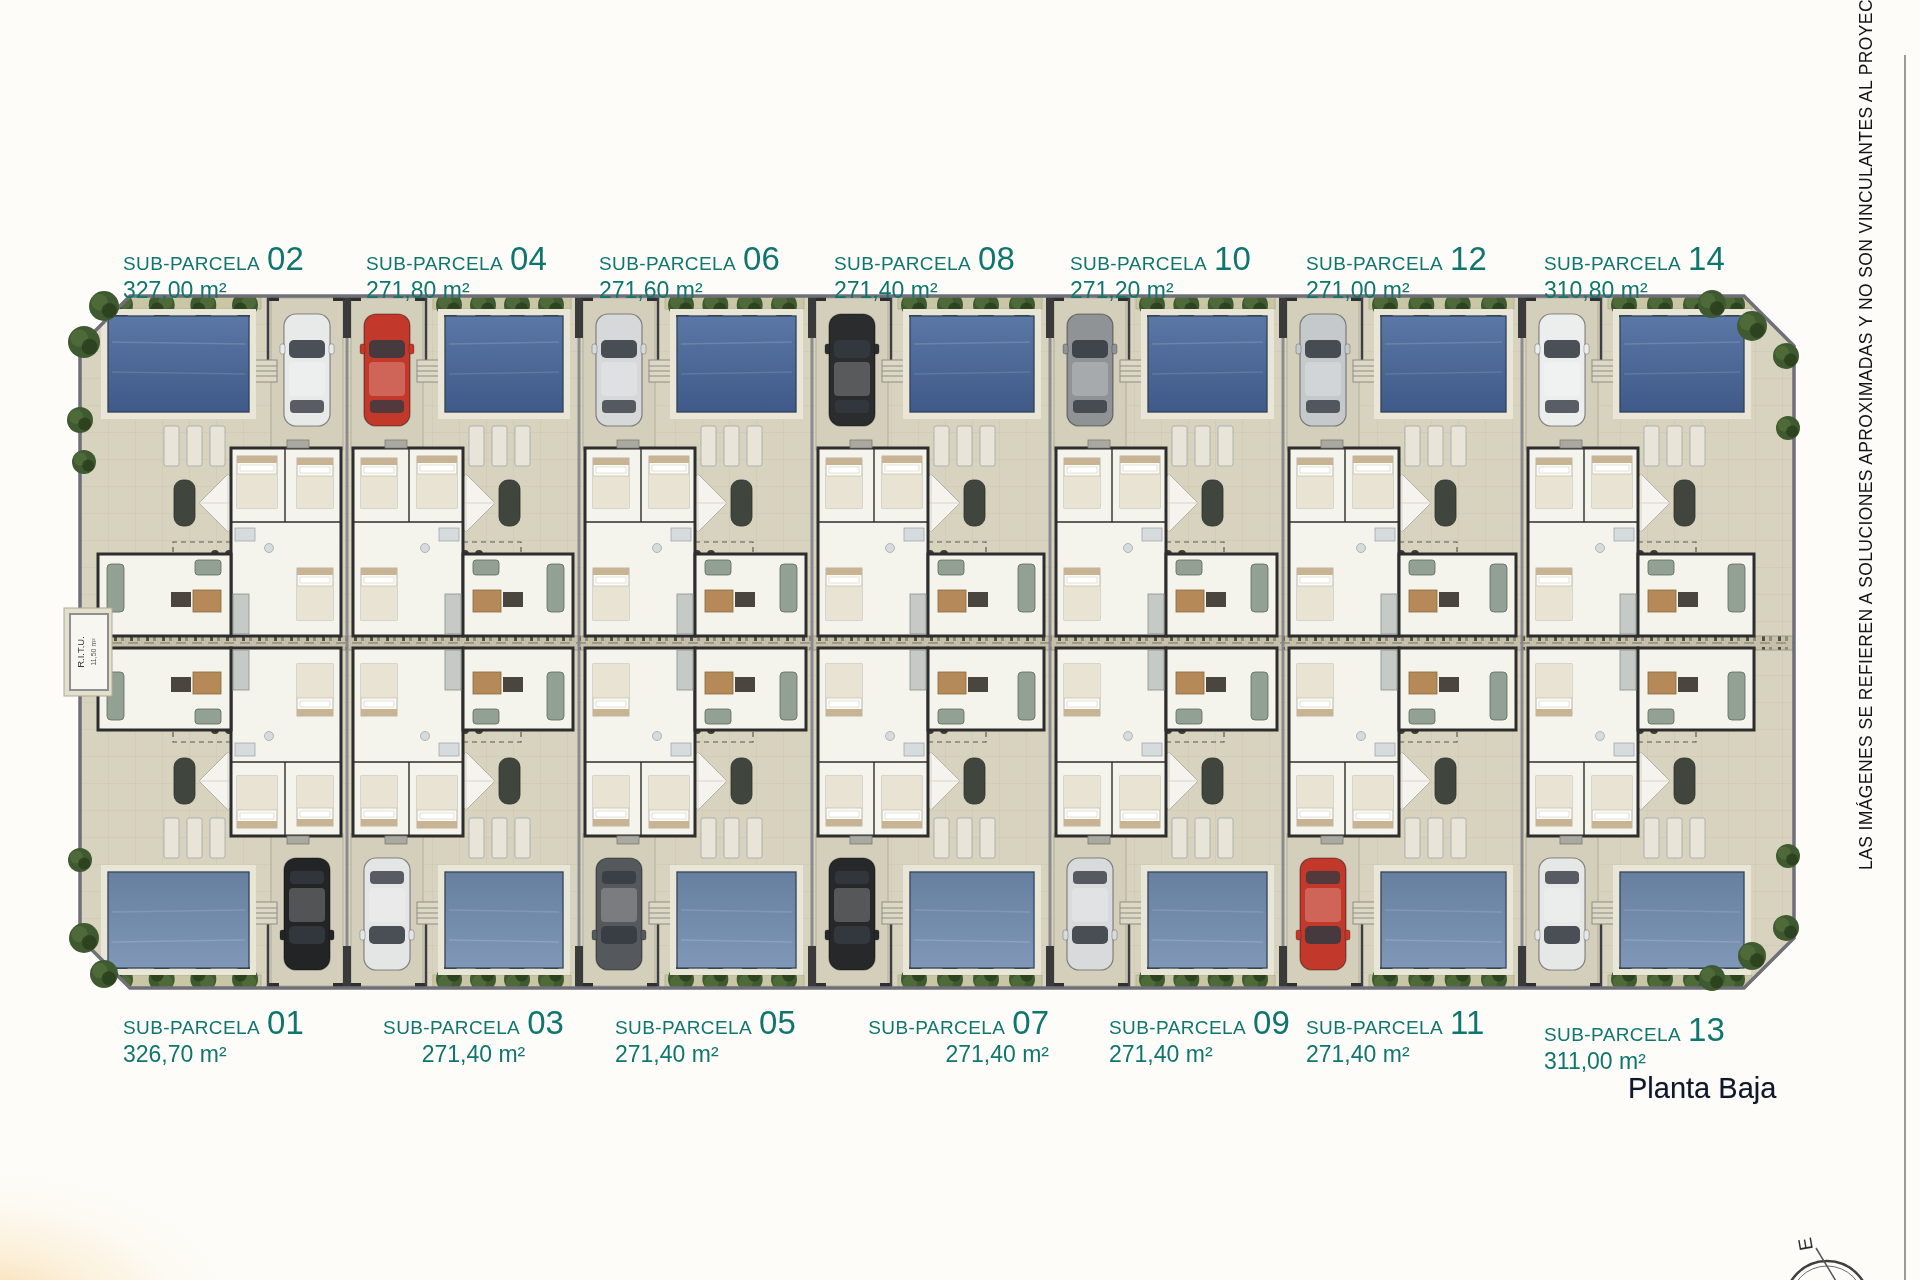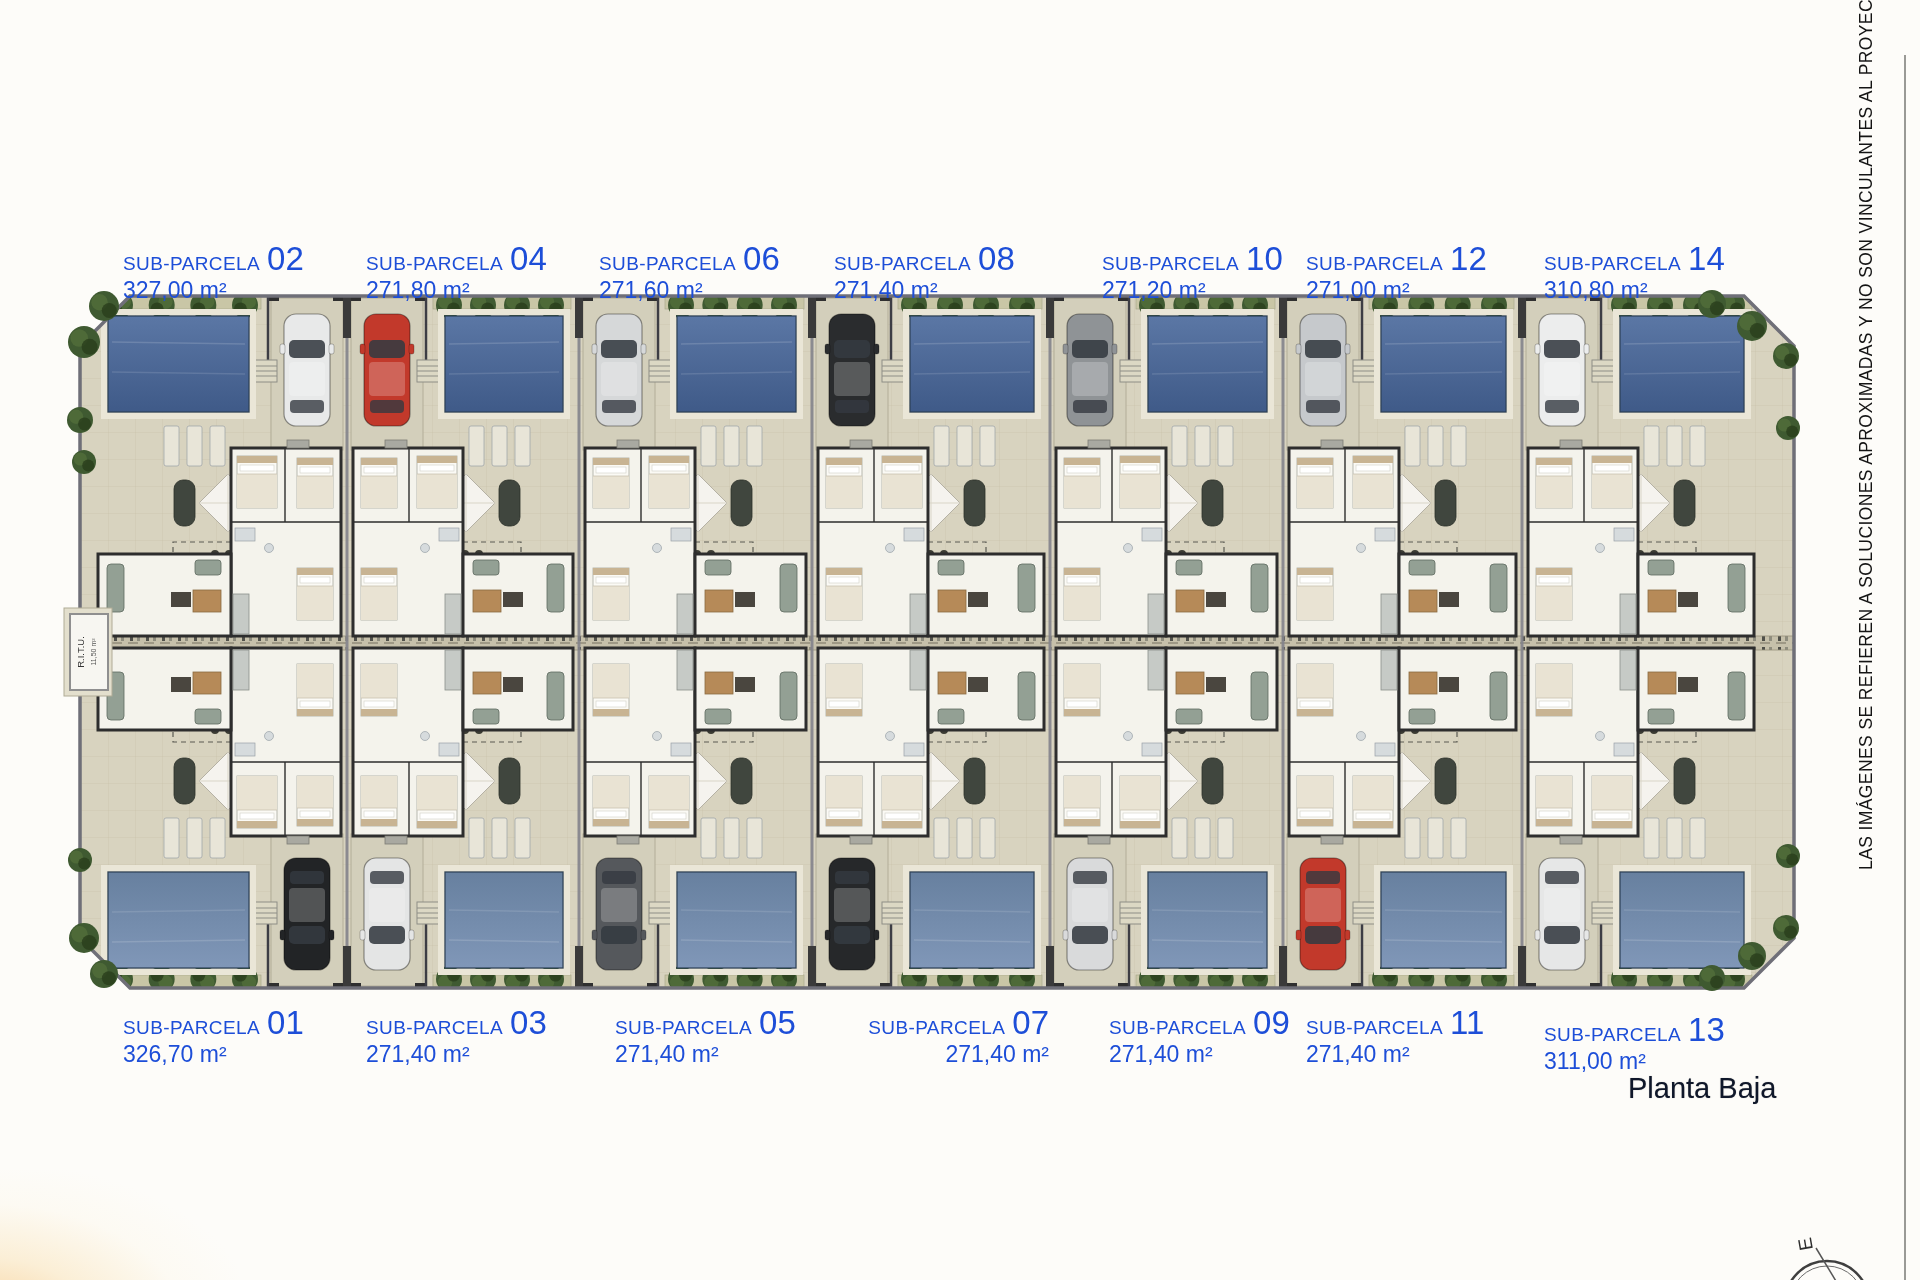--- a/index.html
+++ b/index.html
@@ -1,20 +1,20 @@
 <!DOCTYPE html>
 <html><head>
 <meta charset="utf-8">
 <style>
   html,body{margin:0;padding:0;width:1920px;height:1280px;overflow:hidden;
     background:#fdfcf9;font-family:"Liberation Sans",sans-serif;position:relative;}
   #stage{position:absolute;left:0;top:0;width:1920px;height:1280px;}
   #plan-wrap{position:absolute;left:0;top:0;width:1920px;height:1280px;}
   
-  .parcel-label{position:absolute;width:215px;text-align:left;color:#1d4ed8;line-height:1;}
+  .parcel-label{position:absolute;width:215px;text-align:left;color:#0f766e;line-height:1;}
   .pl-line1{white-space:nowrap;}
   .pl-prefix{font-size:19px;letter-spacing:.4px;vertical-align:baseline;}
   .pl-num{font-size:33px;margin-left:7px;vertical-align:baseline;}
   .pl-area{font-size:23px;margin-top:4px;}
   
   #disclaimer{position:absolute;left:1856px;top:-15px;height:885px;width:36px;
     writing-mode:vertical-rl;transform:rotate(180deg);white-space:nowrap;
     font-size:17.5px;letter-spacing:.4px;color:#141414;}
   
   #floor-title{position:absolute;left:1628px;top:1072px;font-size:29px;color:#0f172a;
@@ -1612,21 +1612,21 @@
       <span class="pl-prefix">SUB-PARCELA</span><span class="pl-num">06</span>
     </div>
     <div class="pl-area">271,60 m²</div>
   </div>
       <div class="parcel-label" style="left:834px;top:242px;">
     <div class="pl-line1">
       <span class="pl-prefix">SUB-PARCELA</span><span class="pl-num">08</span>
     </div>
     <div class="pl-area">271,40 m²</div>
   </div>
-      <div class="parcel-label" style="left:1070px;top:242px;margin-left:32px;">
+      <div class="parcel-label" style="left:1070px;top:242px;">
     <div class="pl-line1">
       <span class="pl-prefix">SUB-PARCELA</span><span class="pl-num">10</span>
     </div>
     <div class="pl-area">271,20 m²</div>
   </div>
       <div class="parcel-label" style="left:1306px;top:242px;">
     <div class="pl-line1">
       <span class="pl-prefix">SUB-PARCELA</span><span class="pl-num">12</span>
     </div>
     <div class="pl-area">271,00 m²</div>
@@ -1636,21 +1636,21 @@
       <span class="pl-prefix">SUB-PARCELA</span><span class="pl-num">14</span>
     </div>
     <div class="pl-area">310,80 m²</div>
   </div>
       <div class="parcel-label" style="left:123px;top:1006px;">
     <div class="pl-line1">
       <span class="pl-prefix">SUB-PARCELA</span><span class="pl-num">01</span>
     </div>
     <div class="pl-area">326,70 m²</div>
   </div>
-      <div class="parcel-label" style="left:366px;top:1006px;">
+      <div class="parcel-label" style="left:366px;top:1006px;text-align:center;">
     <div class="pl-line1">
       <span class="pl-prefix">SUB-PARCELA</span><span class="pl-num">03</span>
     </div>
     <div class="pl-area">271,40 m²</div>
   </div>
       <div class="parcel-label" style="left:615px;top:1006px;">
     <div class="pl-line1">
       <span class="pl-prefix">SUB-PARCELA</span><span class="pl-num">05</span>
     </div>
     <div class="pl-area">271,40 m²</div>

